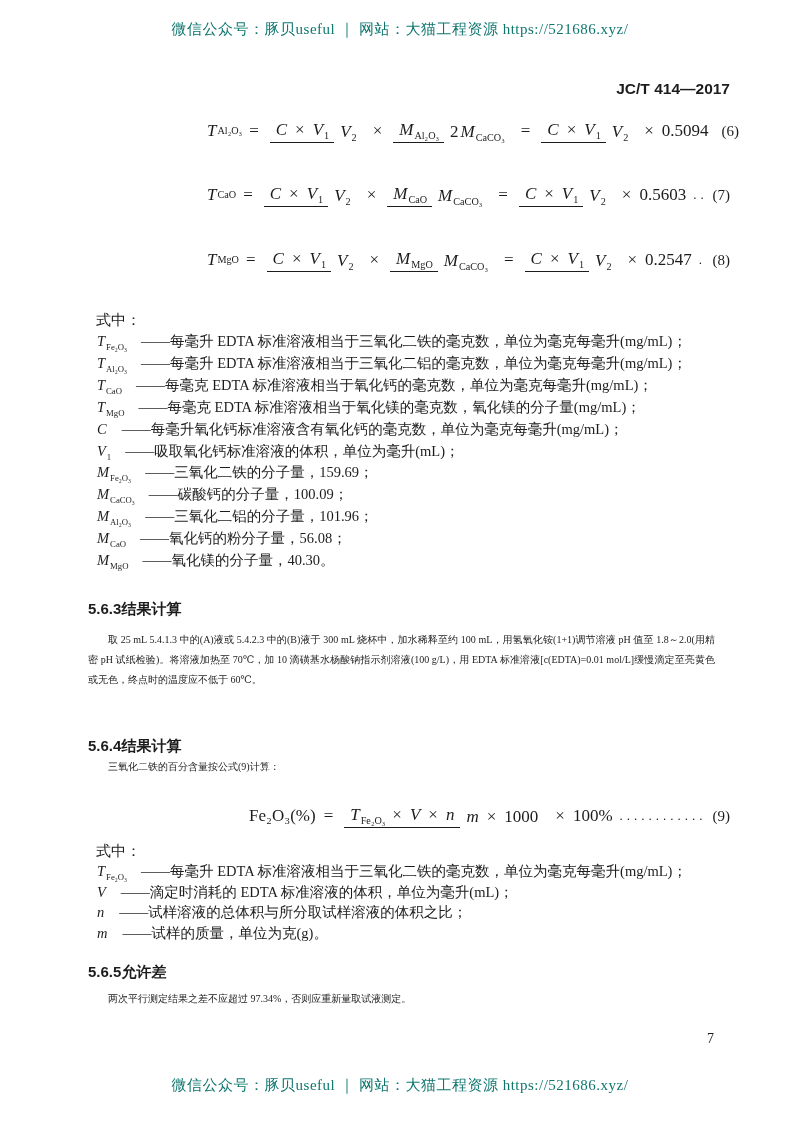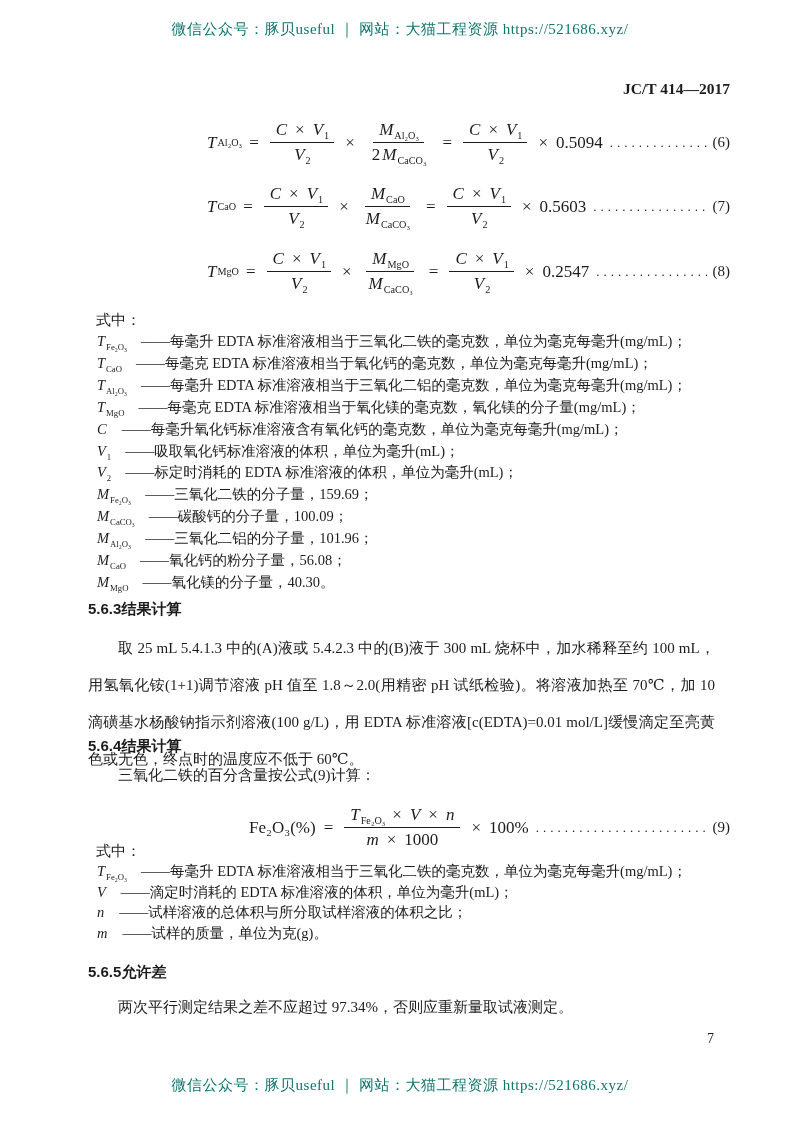--- a/index.html
+++ b/index.html
@@ -4,30 +4,30 @@
 <style>
   html,body{margin:0;padding:0;}
   body{
     width:800px;height:1123px;position:relative;overflow:hidden;background:#ffffff;
     font-family:"Liberation Serif","DejaVu Serif",serif;color:#1c1c1c;
   }
   .abs{position:absolute;}
   .hdr,.ftr{left:0;width:100%;text-align:center;color:#0f766e;font-size:15px;letter-spacing:.5px;}
   .hdr{top:20px;}
   .ftr{top:1076px;}
-  .code{top:80px;right:70px;font-family:Liberation Serif, serif;font-weight:bold;font-size:15.5px;}
+  .code{top:80px;right:70px;font-family:Liberation Sans, sans-serif;font-weight:bold;font-size:15.5px;}
   
   .fla{left:88px;right:70px;display:flex;align-items:center;font-size:17px;}
   .f6{top:119px;padding-left:118px;}
   .f7{top:183px;padding-left:118px;}
   .f8{top:248px;padding-left:118px;}
   .f9{top:782px;padding-left:160px;margin-top:22px;}
   .fla i,.mvar{font-style:italic;font-family:"Liberation Serif",serif;margin:0 1px;}
   sub{font-size:0.6em;line-height:0;}
-  .fr{display:inline-flex;flex-direction:column;align-items:center;margin:0 4px;line-height:1.3;vertical-align:middle;}
+  .fr{display:inline-flex;flex-direction:row;align-items:center;margin:0 4px;line-height:1.3;vertical-align:middle;}
   .fr-n{border-bottom:1.2px solid #1c1c1c;padding:0 5px 1px 5px;}
   .fr-d{padding:1px 5px 0 5px;}
   .op{margin:0 7px;}
   .mtxt{margin:0 1px;}
   .dots{flex:1;overflow:hidden;white-space:nowrap;letter-spacing:4px;font-size:13px;margin:0 6px;color:#1c1c1c;}
   .ftag{font-size:15px;}
   
   .whr{left:96px;font-size:15px;}
   .w1{top:311px;}
   .w2{top:842px;}
@@ -35,21 +35,21 @@
   .d1{top:331px;line-height:21.9px;}
   .d2{top:861px;line-height:20.6px;}
   .defrow{white-space:nowrap;}
   .term{margin-right:14px;}
   
   .sec{left:88px;font-family:"Liberation Sans","DejaVu Sans",sans-serif;font-weight:bold;font-size:15px;}
   .h563{top:600px;}
   .h564{top:737px;}
   .h565{top:963px;}
   .sec .secnum{margin-right:0;text-align:right;}
-  .para{left:88px;width:627px;font-size:15px;line-height:37px;text-indent:2em;text-align:justify;}
+  .para{left:88px;width:627px;font-size:10px;line-height:20px;text-indent:2em;text-align:justify;}
   .p563{top:630px;}
   .p564{top:757px;}
   .p565{top:989px;}
   .pnum{top:1031px;right:86px;font-size:14px;}
 </style>
 </head>
 <body>
 
 <div class="abs hdr">微信公众号：豚贝useful ｜ 网站：大猫工程资源 https://521686.xyz/</div>
 
@@ -122,26 +122,25 @@
     <span class="op">×</span>
     <span class="mtxt">0.2547</span>
     <span class="dots">............................................................</span>
     <span class="ftag">(8)</span>
   </div>
 
 <div class="abs whr w1">式中：</div>
 
 <div class="abs defs d1">
   <div class="defrow"><span class="term"><i class="mvar">T</i><sub>Fe₂O₃</sub></span><span>——每毫升 EDTA 标准溶液相当于三氧化二铁的毫克数，单位为毫克每毫升(mg/mL)；</span></div>
+  <div class="defrow"><span class="term"><i class="mvar">T</i><sub>Al₂O₃</sub></span><span>——每毫升 EDTA 标准溶液相当于三氧化二铝的毫克数，单位为毫克每毫升(mg/mL)；</span></div>
   <div class="defrow"><span class="term"><i class="mvar">T</i><sub>CaO</sub></span><span>——每毫克 EDTA 标准溶液相当于氧化钙的毫克数，单位为毫克每毫升(mg/mL)；</span></div>
-  <div class="defrow"><span class="term"><i class="mvar">T</i><sub>Al₂O₃</sub></span><span>——每毫升 EDTA 标准溶液相当于三氧化二铝的毫克数，单位为毫克每毫升(mg/mL)；</span></div>
   <div class="defrow"><span class="term"><i class="mvar">T</i><sub>MgO</sub></span><span>——每毫克 EDTA 标准溶液相当于氧化镁的毫克数，氧化镁的分子量(mg/mL)；</span></div>
   <div class="defrow"><span class="term"><i class="mvar">C</i><sub></sub></span><span>——每毫升氧化钙标准溶液含有氧化钙的毫克数，单位为毫克每毫升(mg/mL)；</span></div>
   <div class="defrow"><span class="term"><i class="mvar">V</i><sub>1</sub></span><span>——吸取氧化钙标准溶液的体积，单位为毫升(mL)；</span></div>
-  <div class="defrow"><span class="term"><i class="mvar">V</i><sub>2</sub></span><span>——标定时消耗的 EDTA 标准溶液的体积，单位为毫升(mL)；</span></div>
   <div class="defrow"><span class="term"><i class="mvar">M</i><sub>Fe₂O₃</sub></span><span>——三氧化二铁的分子量，159.69；</span></div>
   <div class="defrow"><span class="term"><i class="mvar">M</i><sub>CaCO₃</sub></span><span>——碳酸钙的分子量，100.09；</span></div>
   <div class="defrow"><span class="term"><i class="mvar">M</i><sub>Al₂O₃</sub></span><span>——三氧化二铝的分子量，101.96；</span></div>
   <div class="defrow"><span class="term"><i class="mvar">M</i><sub>CaO</sub></span><span>——氧化钙的粉分子量，56.08；</span></div>
   <div class="defrow"><span class="term"><i class="mvar">M</i><sub>MgO</sub></span><span>——氧化镁的分子量，40.30。</span></div>
 </div>
 
 <div class="abs sec h563"><span class="secnum">5.6.3</span><span>结果计算</span></div>
 <div class="abs para p563">取 25 mL 5.4.1.3 中的(A)液或 5.4.2.3 中的(B)液于 300 mL 烧杯中，加水稀释至约 100 mL，用氢氧化铵(1+1)调节溶液 pH 值至 1.8～2.0(用精密 pH 试纸检验)。将溶液加热至 70℃，加 10 滴磺基水杨酸钠指示剂溶液(100 g/L)，用 EDTA 标准溶液[c(EDTA)=0.01 mol/L]缓慢滴定至亮黄色或无色，终点时的温度应不低于 60℃。</div>
 

